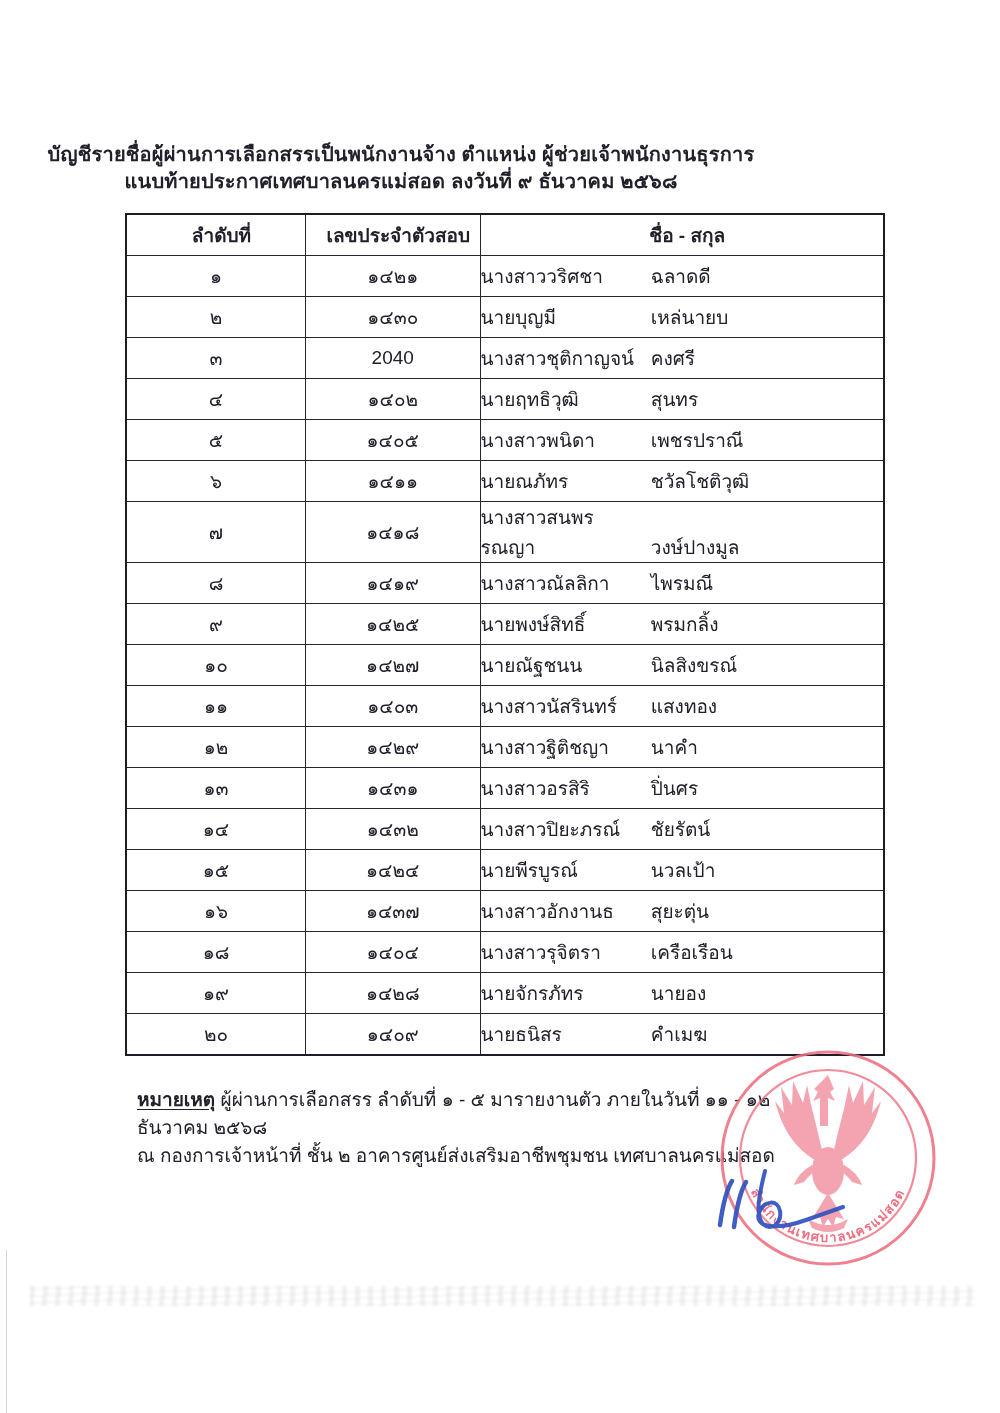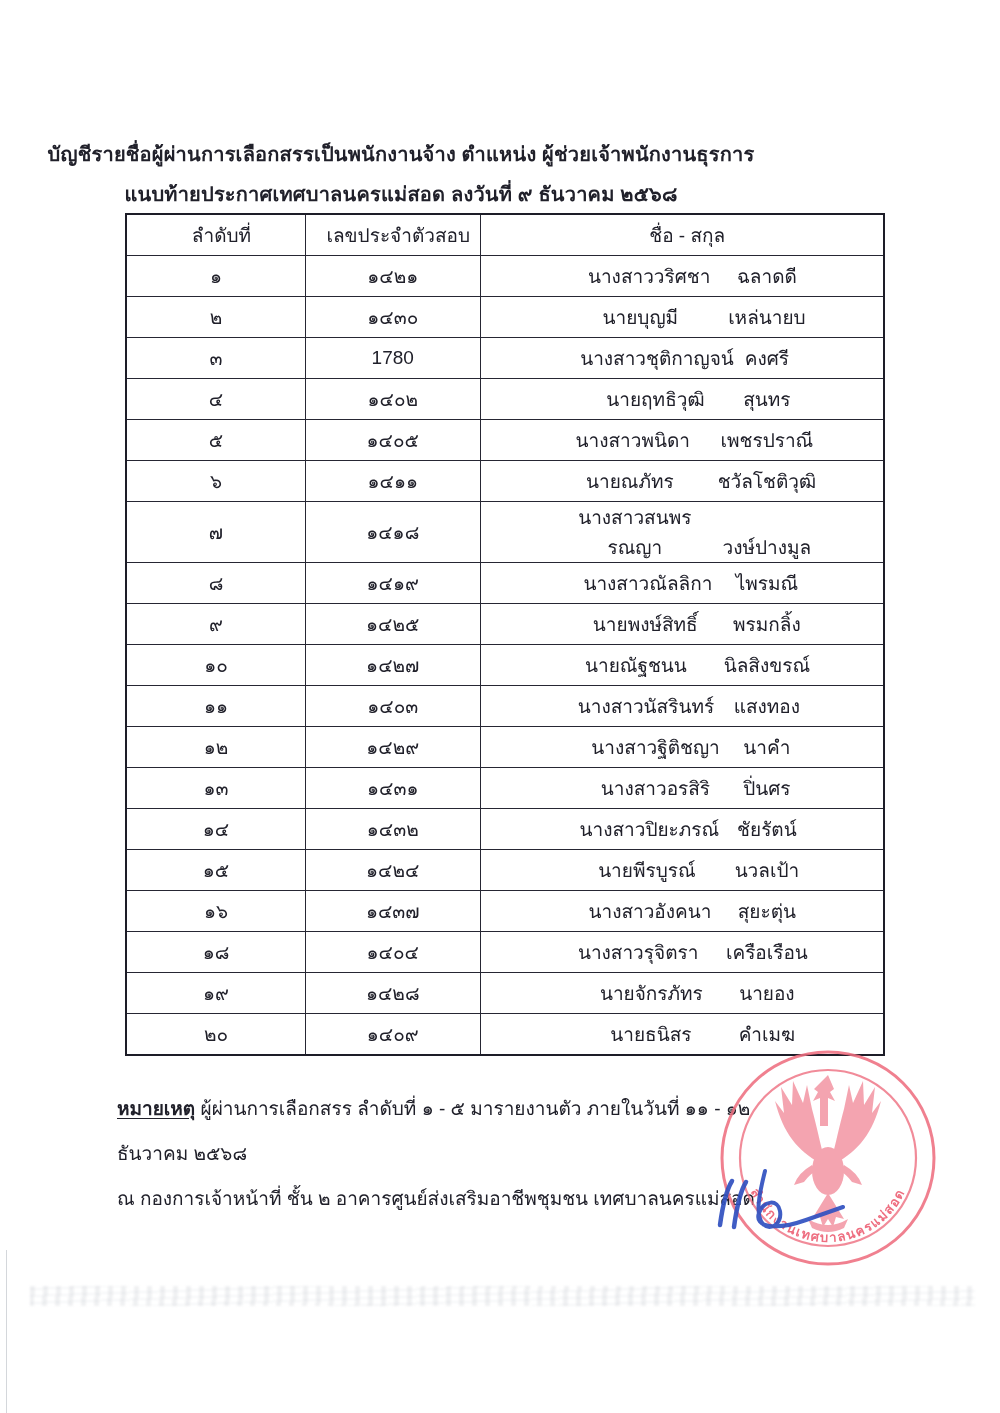--- a/index.html
+++ b/index.html
@@ -8,42 +8,42 @@
     font-family: "Liberation Sans", sans-serif;
     color: #20202a;
     overflow: hidden;
   }
   .title {
     position: absolute; left: 0; width: 802px;
     text-align: center; font-size: 20px; font-weight: bold;
     letter-spacing: 0.2px;
   }
   .title-1 { top: 138px; }
-  .title-2 { top: 178px; text-align: center; }
+  .title-2 { top: 165px; text-align: center; }
 
   table.results {
     position: absolute; left: 125px; top: 213px;
     width: 760px; border-collapse: collapse;
     font-size: 19px;
   }
   table.results th, table.results td {
     border: 1.5px solid #262633;
     height: 40px; padding: 0;
     vertical-align: middle;
   }
   table.results { border: 2px solid #1d1d28; }
-  table.results th { font-weight: normal; text-align: center; padding-left: 11px; }
+  table.results th { font-weight: bold; text-align: center; padding-left: 11px; }
   td.c-no, td.c-id { text-align: center; }
-  td.c-name { text-align: center; padding-left: 5px; }
+  td.c-name { text-align: left; padding-left: 5px; }
   .fname { display: inline-block; width: 165px; }
   .lname { display: inline-block; }
 
   .note {
-    position: absolute; left: 117px; top: 1086px; width: 660px;
-    font-size: 19px; line-height: 45px;
+    position: absolute; left: 137px; top: 1086px; width: 660px;
+    font-size: 19px; line-height: 28px;
   }
   .note p { margin: 0; }
   .note-label {
     font-weight: bold; text-decoration: underline;
     text-underline-offset: 3px;
   }
 
   .stamp-svg { position: absolute; left: 693px; top: 1023px; }
   .stamp-stroke { stroke: var(--stamp-color, #ee6e80); fill: none; }
   .stamp-fill   { fill: var(--stamp-color, #ee6e80); }
@@ -97,21 +97,21 @@
       <td class="c-no">๒</td>
       <td class="c-id">๑๔๓๐</td>
       <td class="c-name">
         <span class="fname">นายบุญมี</span>
         <span class="lname">เหล่นายบ</span>
       </td>
     </tr>
 
     <tr>
       <td class="c-no">๓</td>
-      <td class="c-id">1780</td>
+      <td class="c-id">2040</td>
       <td class="c-name">
         <span class="fname">นางสาวชุติกาญจน์</span>
         <span class="lname">คงศรี</span>
       </td>
     </tr>
 
     <tr>
       <td class="c-no">๔</td>
       <td class="c-id">๑๔๐๒</td>
       <td class="c-name">
@@ -216,21 +216,21 @@
       <td class="c-name">
         <span class="fname">นายพีรบูรณ์</span>
         <span class="lname">นวลเป้า</span>
       </td>
     </tr>
 
     <tr>
       <td class="c-no">๑๖</td>
       <td class="c-id">๑๔๓๗</td>
       <td class="c-name">
-        <span class="fname">นางสาวอังคนา</span>
+        <span class="fname">นางสาวอักงานธ</span>
         <span class="lname">สุยะตุ่น</span>
       </td>
     </tr>
 
 
     <tr>
       <td class="c-no">๑๘</td>
       <td class="c-id">๑๔๐๔</td>
       <td class="c-name">
         <span class="fname">นางสาวรุจิตรา</span>

